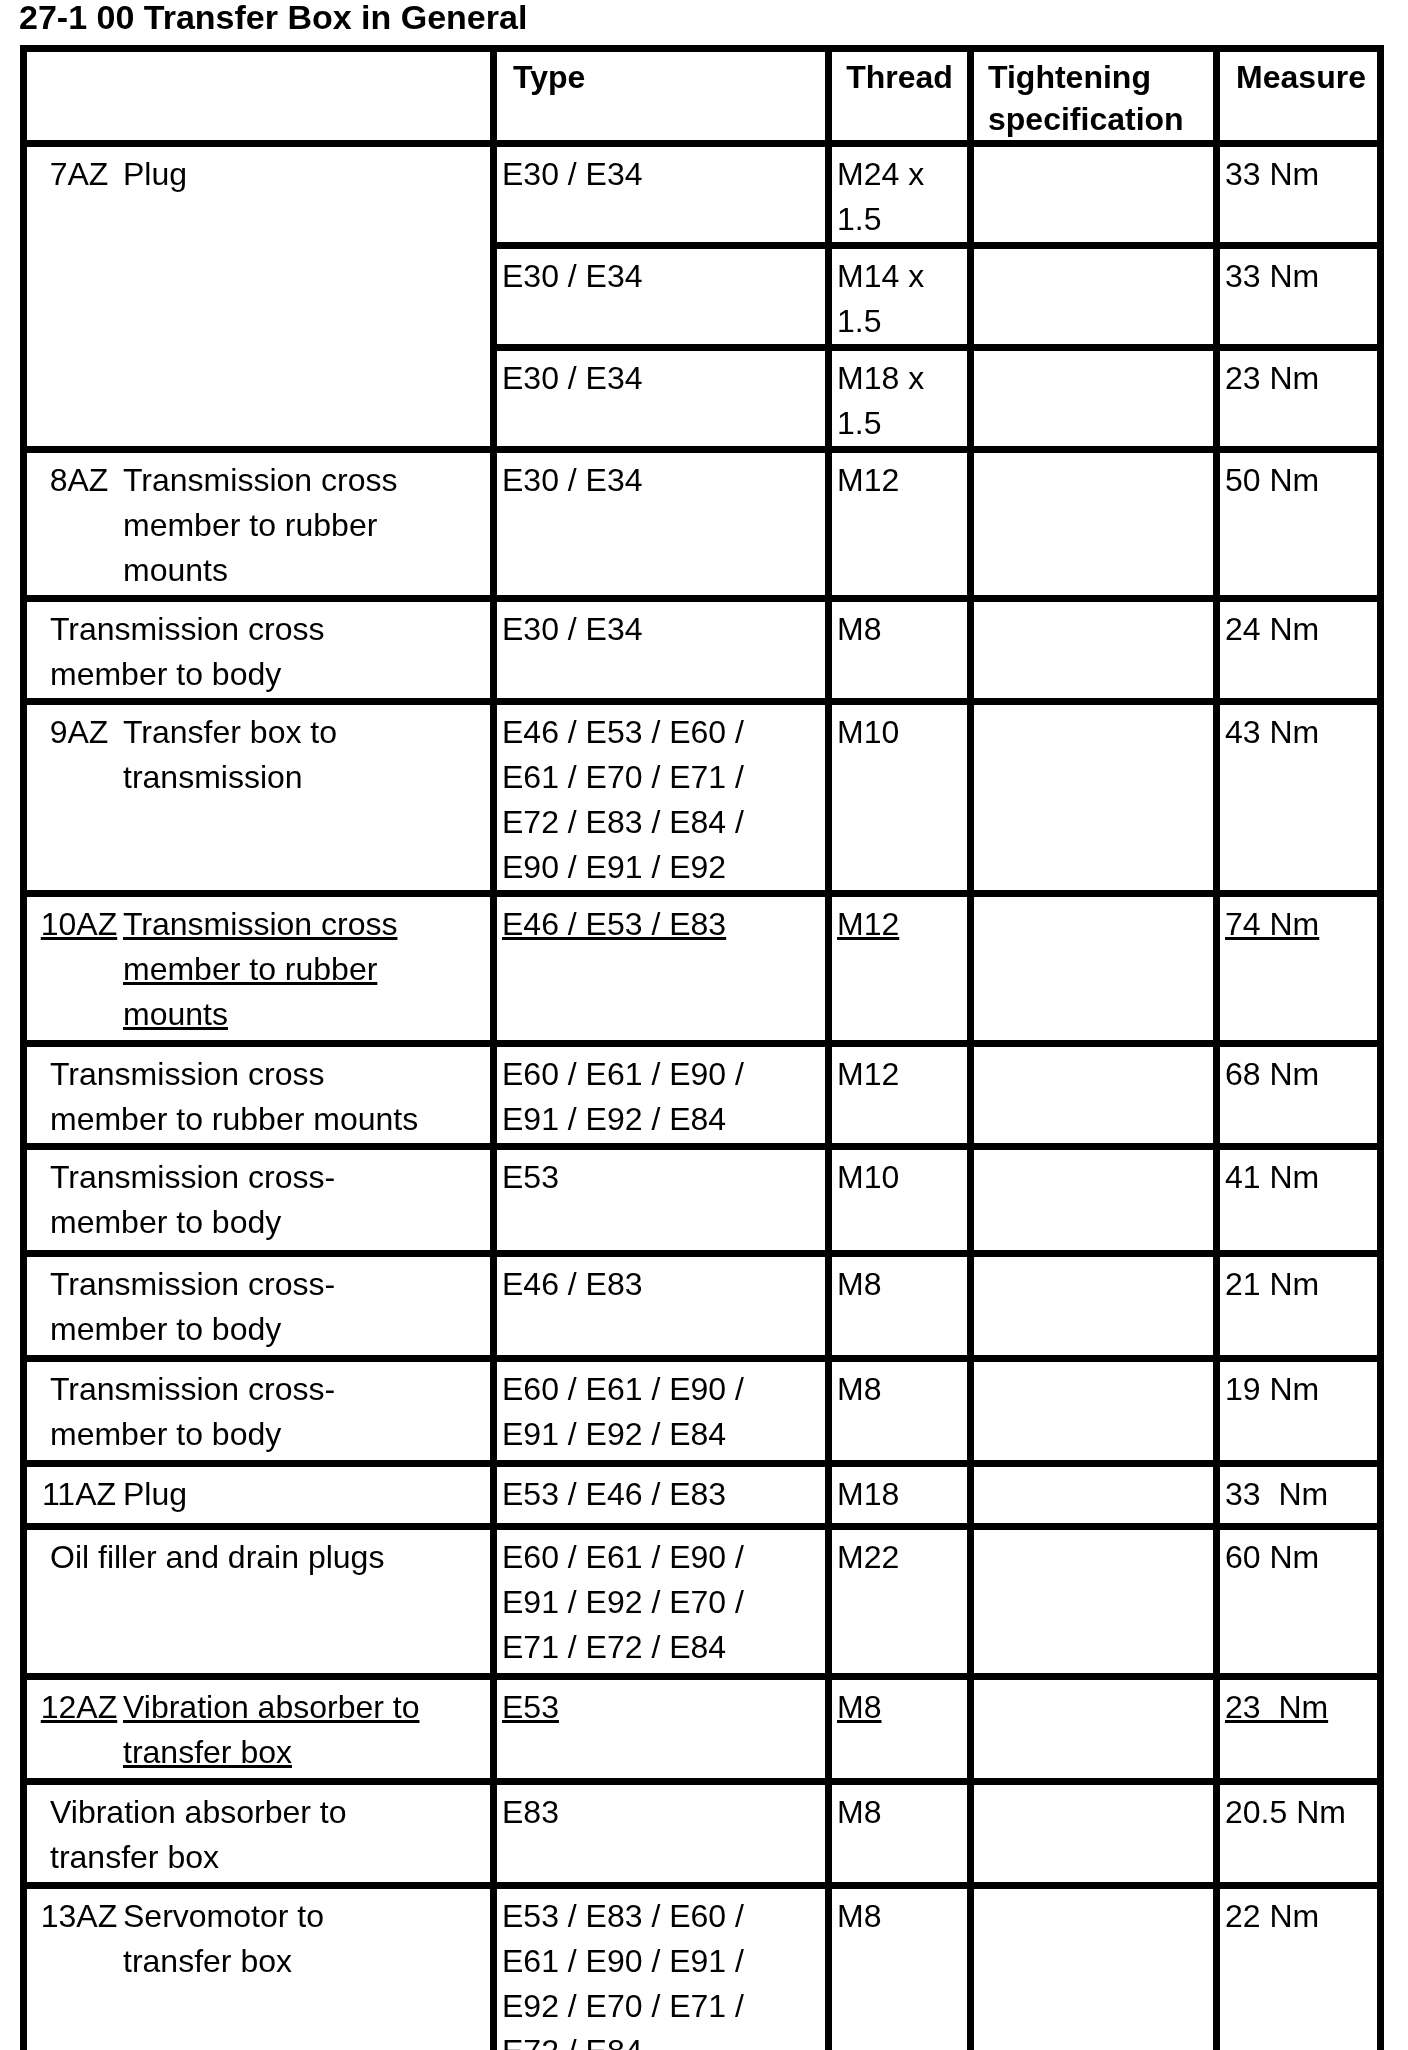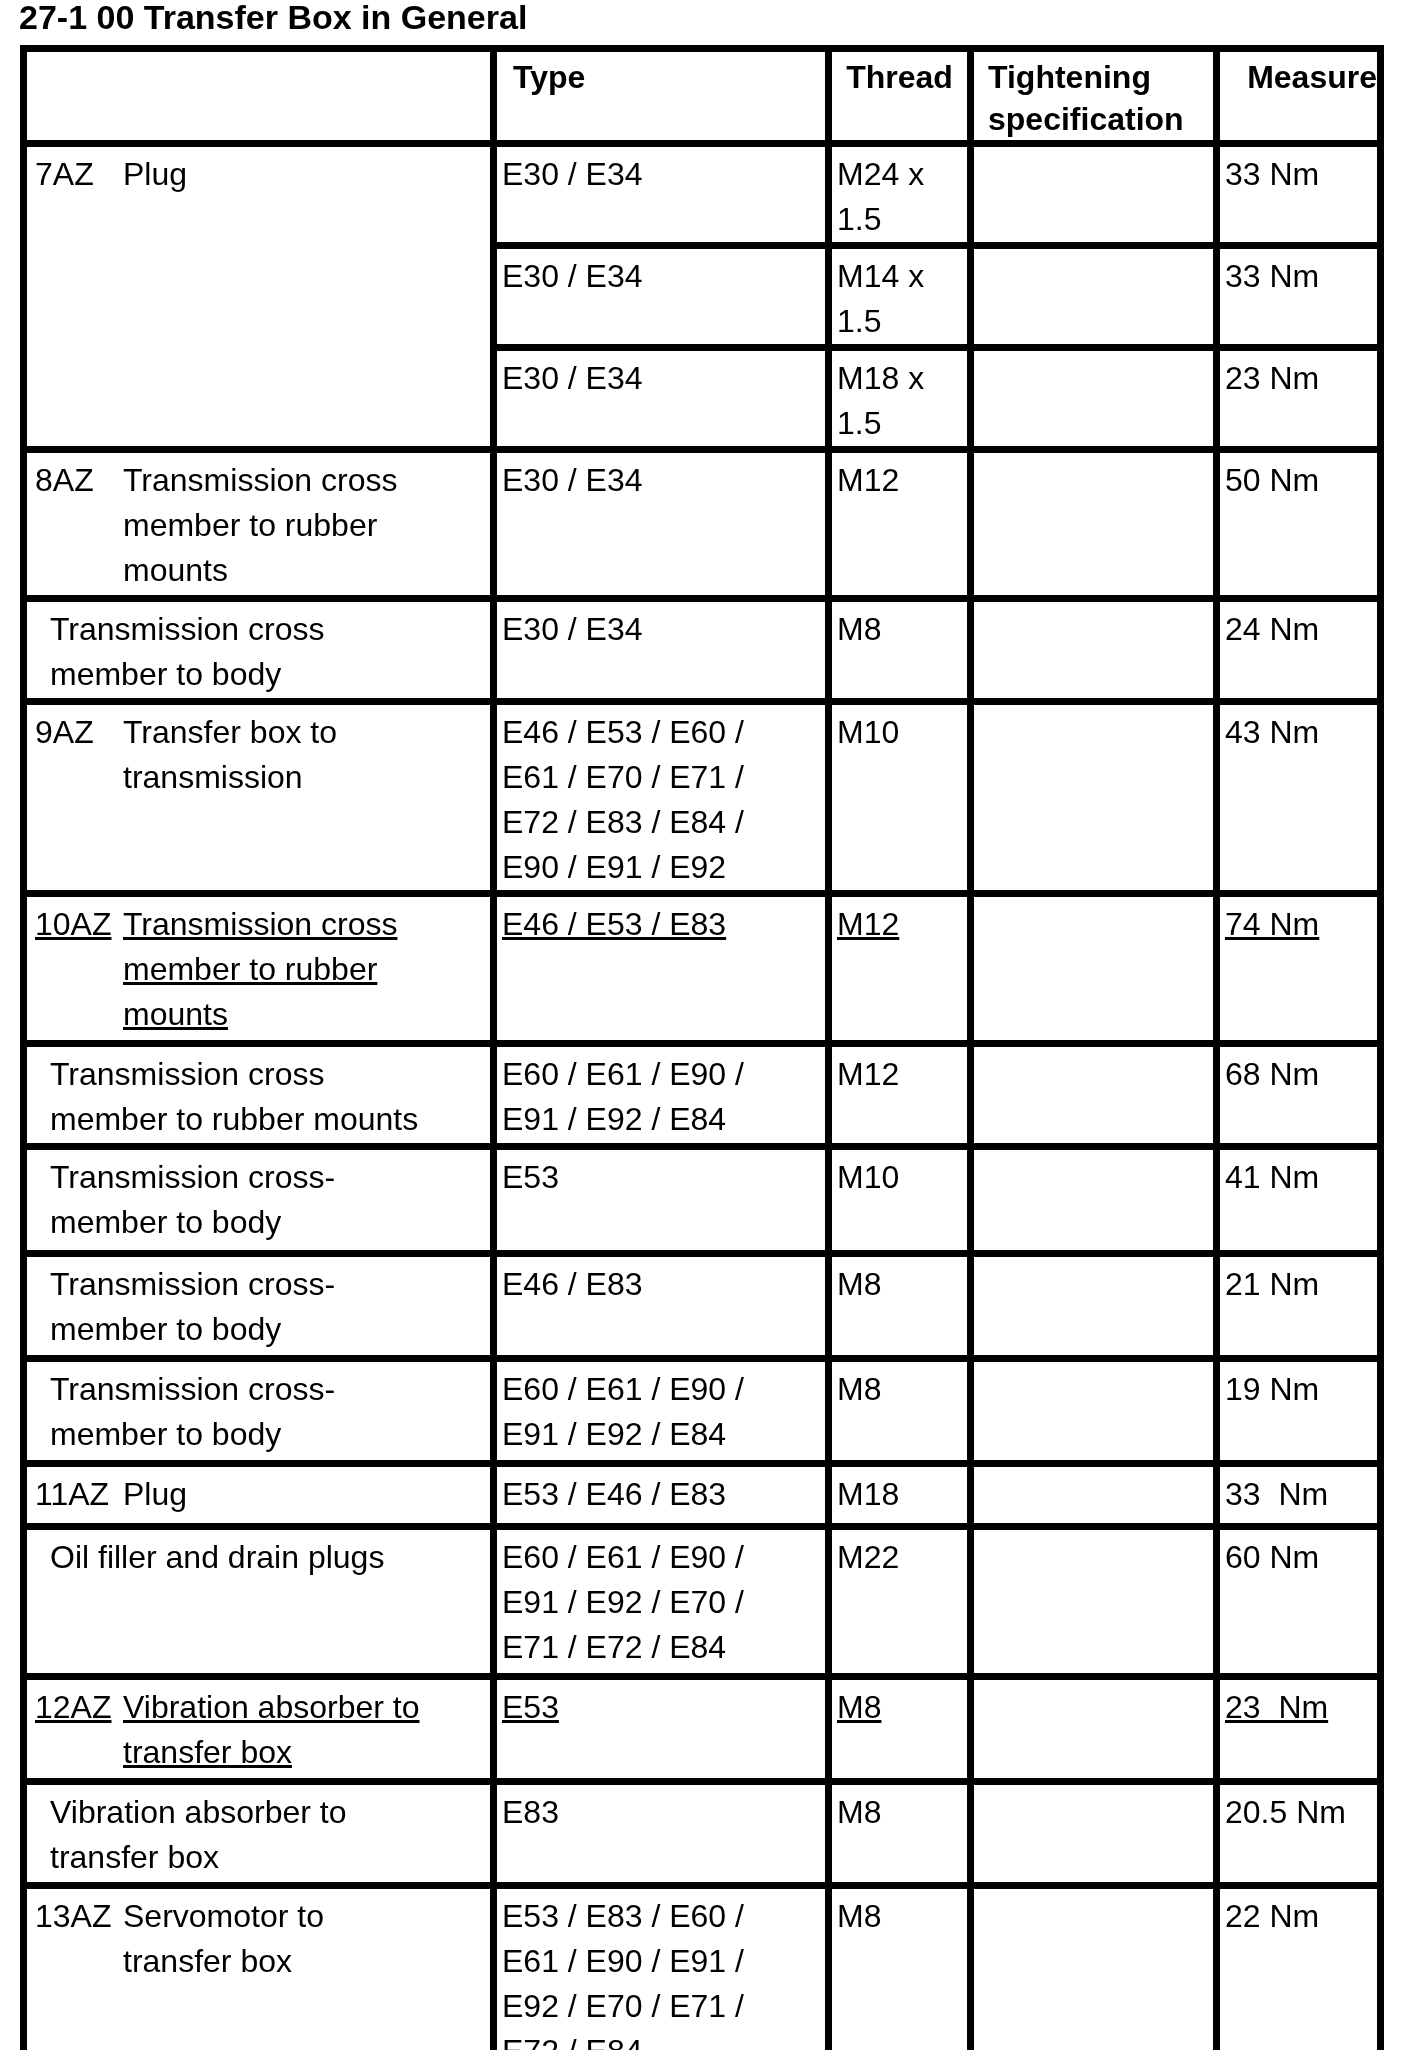--- a/index.html
+++ b/index.html
@@ -45,28 +45,28 @@
     overflow: hidden;
   }
   .spec-table th {
     font-weight: bold;
     line-height: 42px;
     padding-top: 4px;
   }
   th.h-type  { padding-left: 16px; }
   th.h-thread { text-align: center; padding-right: 5px; }
   th.h-tight { padding-left: 14px; }
-  th.h-measure { text-align: right; padding-right: 0px; }
+  th.h-measure { text-align: center; padding-right: 0px; }
   
   .item-wrap {
     display: grid;
     grid-template-columns: 88px 1fr;
     padding-left: 3px;
   }
-  .item-code { white-space: nowrap; }
+  .item-code { white-space: nowrap; text-align: center; }
   .item-desc { white-space: pre-wrap; }
   .item-plain {
     margin-left: 18px;
     white-space: pre-wrap;
   }
 </style>
 </head>
 <body>
 
 <div class="doc-title">27-1 00 Transfer Box in General</div>

